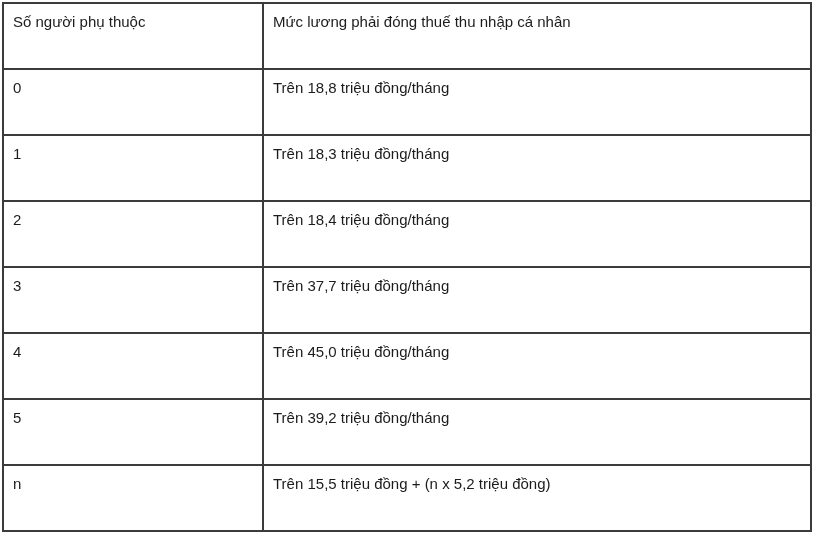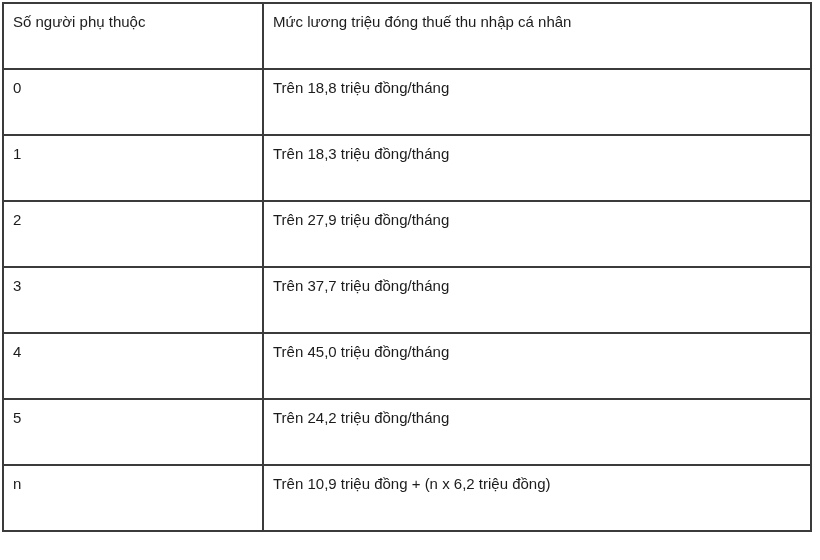--- a/index.html
+++ b/index.html
@@ -45,47 +45,47 @@
 
 <div class="page">
   <table class="tax-table">
     <colgroup>
       <col class="col-dependents">
       <col class="col-salary">
     </colgroup>
     <thead>
       <tr>
         <th>Số người phụ thuộc</th>
-        <th>Mức lương triệu đóng thuế thu nhập cá nhân</th>
+        <th>Mức lương phải đóng thuế thu nhập cá nhân</th>
       </tr>
     </thead>
     <tbody>
         <tr>
           <td>0</td>
           <td>Trên 18,8 triệu đồng/tháng</td>
         </tr>
         <tr>
           <td>1</td>
           <td>Trên 18,3 triệu đồng/tháng</td>
         </tr>
         <tr>
           <td>2</td>
-          <td>Trên 27,9 triệu đồng/tháng</td>
+          <td>Trên 18,4 triệu đồng/tháng</td>
         </tr>
         <tr>
           <td>3</td>
           <td>Trên 37,7 triệu đồng/tháng</td>
         </tr>
         <tr>
           <td>4</td>
           <td>Trên 45,0 triệu đồng/tháng</td>
         </tr>
         <tr>
           <td>5</td>
-          <td>Trên 24,2 triệu đồng/tháng</td>
+          <td>Trên 39,2 triệu đồng/tháng</td>
         </tr>
         <tr>
           <td>n</td>
-          <td>Trên 10,9 triệu đồng + (n x 6,2 triệu đồng)</td>
+          <td>Trên 15,5 triệu đồng + (n x 5,2 triệu đồng)</td>
         </tr>
       </tbody>
   </table>
 </div>
 
 </body></html>

